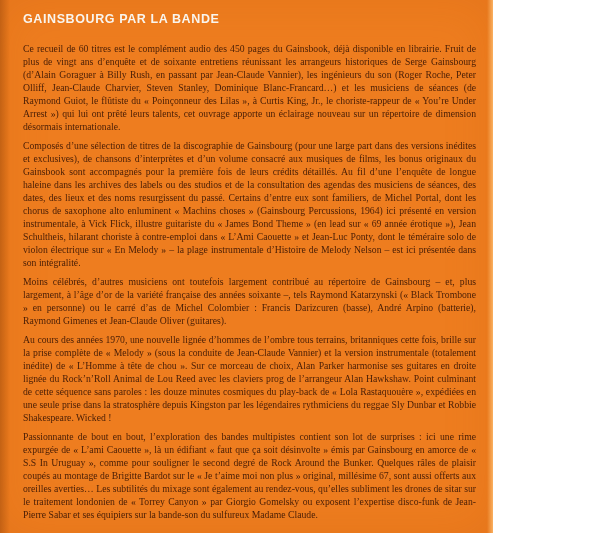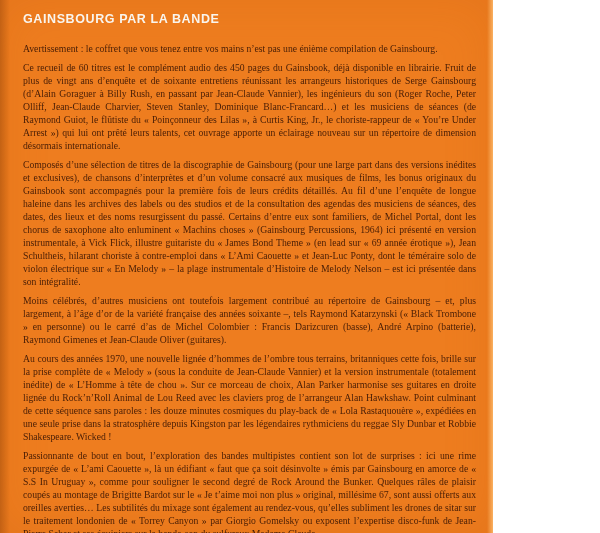--- a/index.html
+++ b/index.html
@@ -51,21 +51,20 @@
   .notes p[data-name="paragraph-7"] { margin-top: 12px; margin-bottom: 1px; }
   .notes p[data-name="paragraph-8"] { margin-bottom: 0; }
 </style>
 </head>
 <body>
 
 <div class="page" data-name="liner-notes-page">
   <div class="inner" data-name="page-content">
     <div class="title" data-name="page-title">GAINSBOURG PAR LA BANDE</div>
     <div class="notes" data-name="notes-body">
-        <p data-name="paragraph-1"><span>Avertissement : le coffret que vous tenez entre vos mains n’est pas une énième compilation de Gainsbourg.</span></p>
         <p data-name="paragraph-2"><span>Ce recueil de 60 titres est le complément audio des 450 pages du </span><span class="b">Gainsbook</span><span>, déjà disponible en librairie. Fruit de plus de vingt ans d’enquête et de soixante entretiens réunissant les arrangeurs historiques de Serge Gainsbourg (d’</span><span class="b">Alain Goraguer</span><span> à </span><span class="b">Billy Rush</span><span>, en passant par </span><span class="b">Jean-Claude Vannier</span><span>), les ingénieurs du son (</span><span class="b">Roger Roche</span><span>, </span><span class="b">Peter Olliff</span><span>, </span><span class="b">Jean-Claude Charvier</span><span>, </span><span class="b">Steven Stanley</span><span>, </span><span class="b">Dominique Blanc-Francard</span><span>…) et les musiciens de séances (de </span><span class="b">Raymond Guiot</span><span>, le flûtiste du « Poinçonneur des Lilas », à </span><span class="b">Curtis King, Jr.</span><span>, le choriste-rappeur de « You’re Under Arrest ») qui lui ont prêté leurs talents, cet ouvrage apporte un éclairage nouveau sur un répertoire de dimension désormais internationale.</span></p>
         <p data-name="paragraph-3"><span>Composés d’une sélection de titres de la discographie de Gainsbourg (pour une large part dans des versions inédites et exclusives), de chansons d’interprètes et d’un volume consacré aux musiques de films, les bonus originaux du </span><span class="b">Gainsbook</span><span> sont accompagnés pour la première fois de leurs crédits détaillés. Au fil d’une l’enquête de longue haleine dans les archives des labels ou des studios et de la consultation des agendas des musiciens de séances, des dates, des lieux et des noms resurgissent du passé. Certains d’entre eux sont familiers, de </span><span class="b">Michel Portal</span><span>, dont les chorus de saxophone alto enluminent « Machins choses » (</span><span class="i">Gainsbourg Percussions</span><span>, 1964) ici présenté en version instrumentale, à </span><span class="b">Vick Flick</span><span>, illustre guitariste du « James Bond Theme » (en lead sur « 69 année érotique »), </span><span class="b">Jean Schultheis</span><span>, hilarant choriste à contre-emploi dans « L’Ami Caouette » et </span><span class="b">Jean-Luc Ponty</span><span>, dont le téméraire solo de violon électrique sur « En Melody » – la plage instrumentale d’</span><span class="i">Histoire de Melody Nelson</span><span> – est ici présentée dans son intégralité.</span></p>
         <p data-name="paragraph-4"><span>Moins célébrés, d’autres musiciens ont toutefois largement contribué au répertoire de Gainsbourg – et, plus largement, à l’âge d’or de la variété française des années soixante –, tels </span><span class="b">Raymond Katarzynski</span><span> (« Black Trombone » en personne) ou le carré d’as de </span><span class="b">Michel Colombier</span><span> : </span><span class="b">Francis Darizcuren</span><span> (basse), </span><span class="b">André Arpino</span><span> (batterie), </span><span class="b">Raymond Gimenes</span><span> et </span><span class="b">Jean-Claude Oliver</span><span> (guitares).</span></p>
         <p data-name="paragraph-5"><span>Au cours des années 1970, une nouvelle lignée d’hommes de l’ombre tous terrains, britanniques cette fois, brille sur la prise complète de « Melody » (sous la conduite de </span><span class="b">Jean-Claude Vannier</span><span>) et la version instrumentale (totalement inédite) de « L’Homme à tête de chou ». Sur ce morceau de choix, </span><span class="b">Alan Parker</span><span> harmonise ses guitares en droite lignée du </span><span class="i">Rock’n’Roll Animal</span><span> de Lou Reed avec les claviers prog de l’arrangeur </span><span class="b">Alan Hawkshaw</span><span>. Point culminant de cette séquence sans paroles : les douze minutes cosmiques du play-back de « Lola Rastaquouère », expédiées en une seule prise dans la stratosphère depuis Kingston par les légendaires rythmiciens du reggae </span><span class="b">Sly Dunbar</span><span> et </span><span class="b">Robbie Shakespeare</span><span>. </span><span class="i">Wicked !</span></p>
         <p data-name="paragraph-6"><span>Passionnante de bout en bout, l’exploration des bandes multipistes contient son lot de surprises : ici une rime expurgée de « L’ami Caouette », là un édifiant « faut que ça soit désinvolte » émis par Gainsbourg en amorce de « S.S In Uruguay », comme pour souligner le second degré de </span><span class="i">Rock Around the Bunker</span><span>. Quelques râles de plaisir coupés au montage de </span><span class="b">Brigitte Bardot</span><span> sur le « Je t’aime moi non plus » original, millésime 67, sont aussi offerts aux oreilles averties… Les subtilités du mixage sont également au rendez-vous, qu’elles subliment les drones de sitar sur le traitement londonien de « Torrey Canyon » par </span><span class="b">Giorgio Gomelsky</span><span> ou exposent l’expertise disco-funk de </span><span class="b">Jean-Pierre Sabar</span><span> et ses équipiers sur la bande-son du sulfureux </span><span class="i">Madame Claude</span><span>.</span></p>
       </div>
   </div>
 </div>
 
 </body></html>

